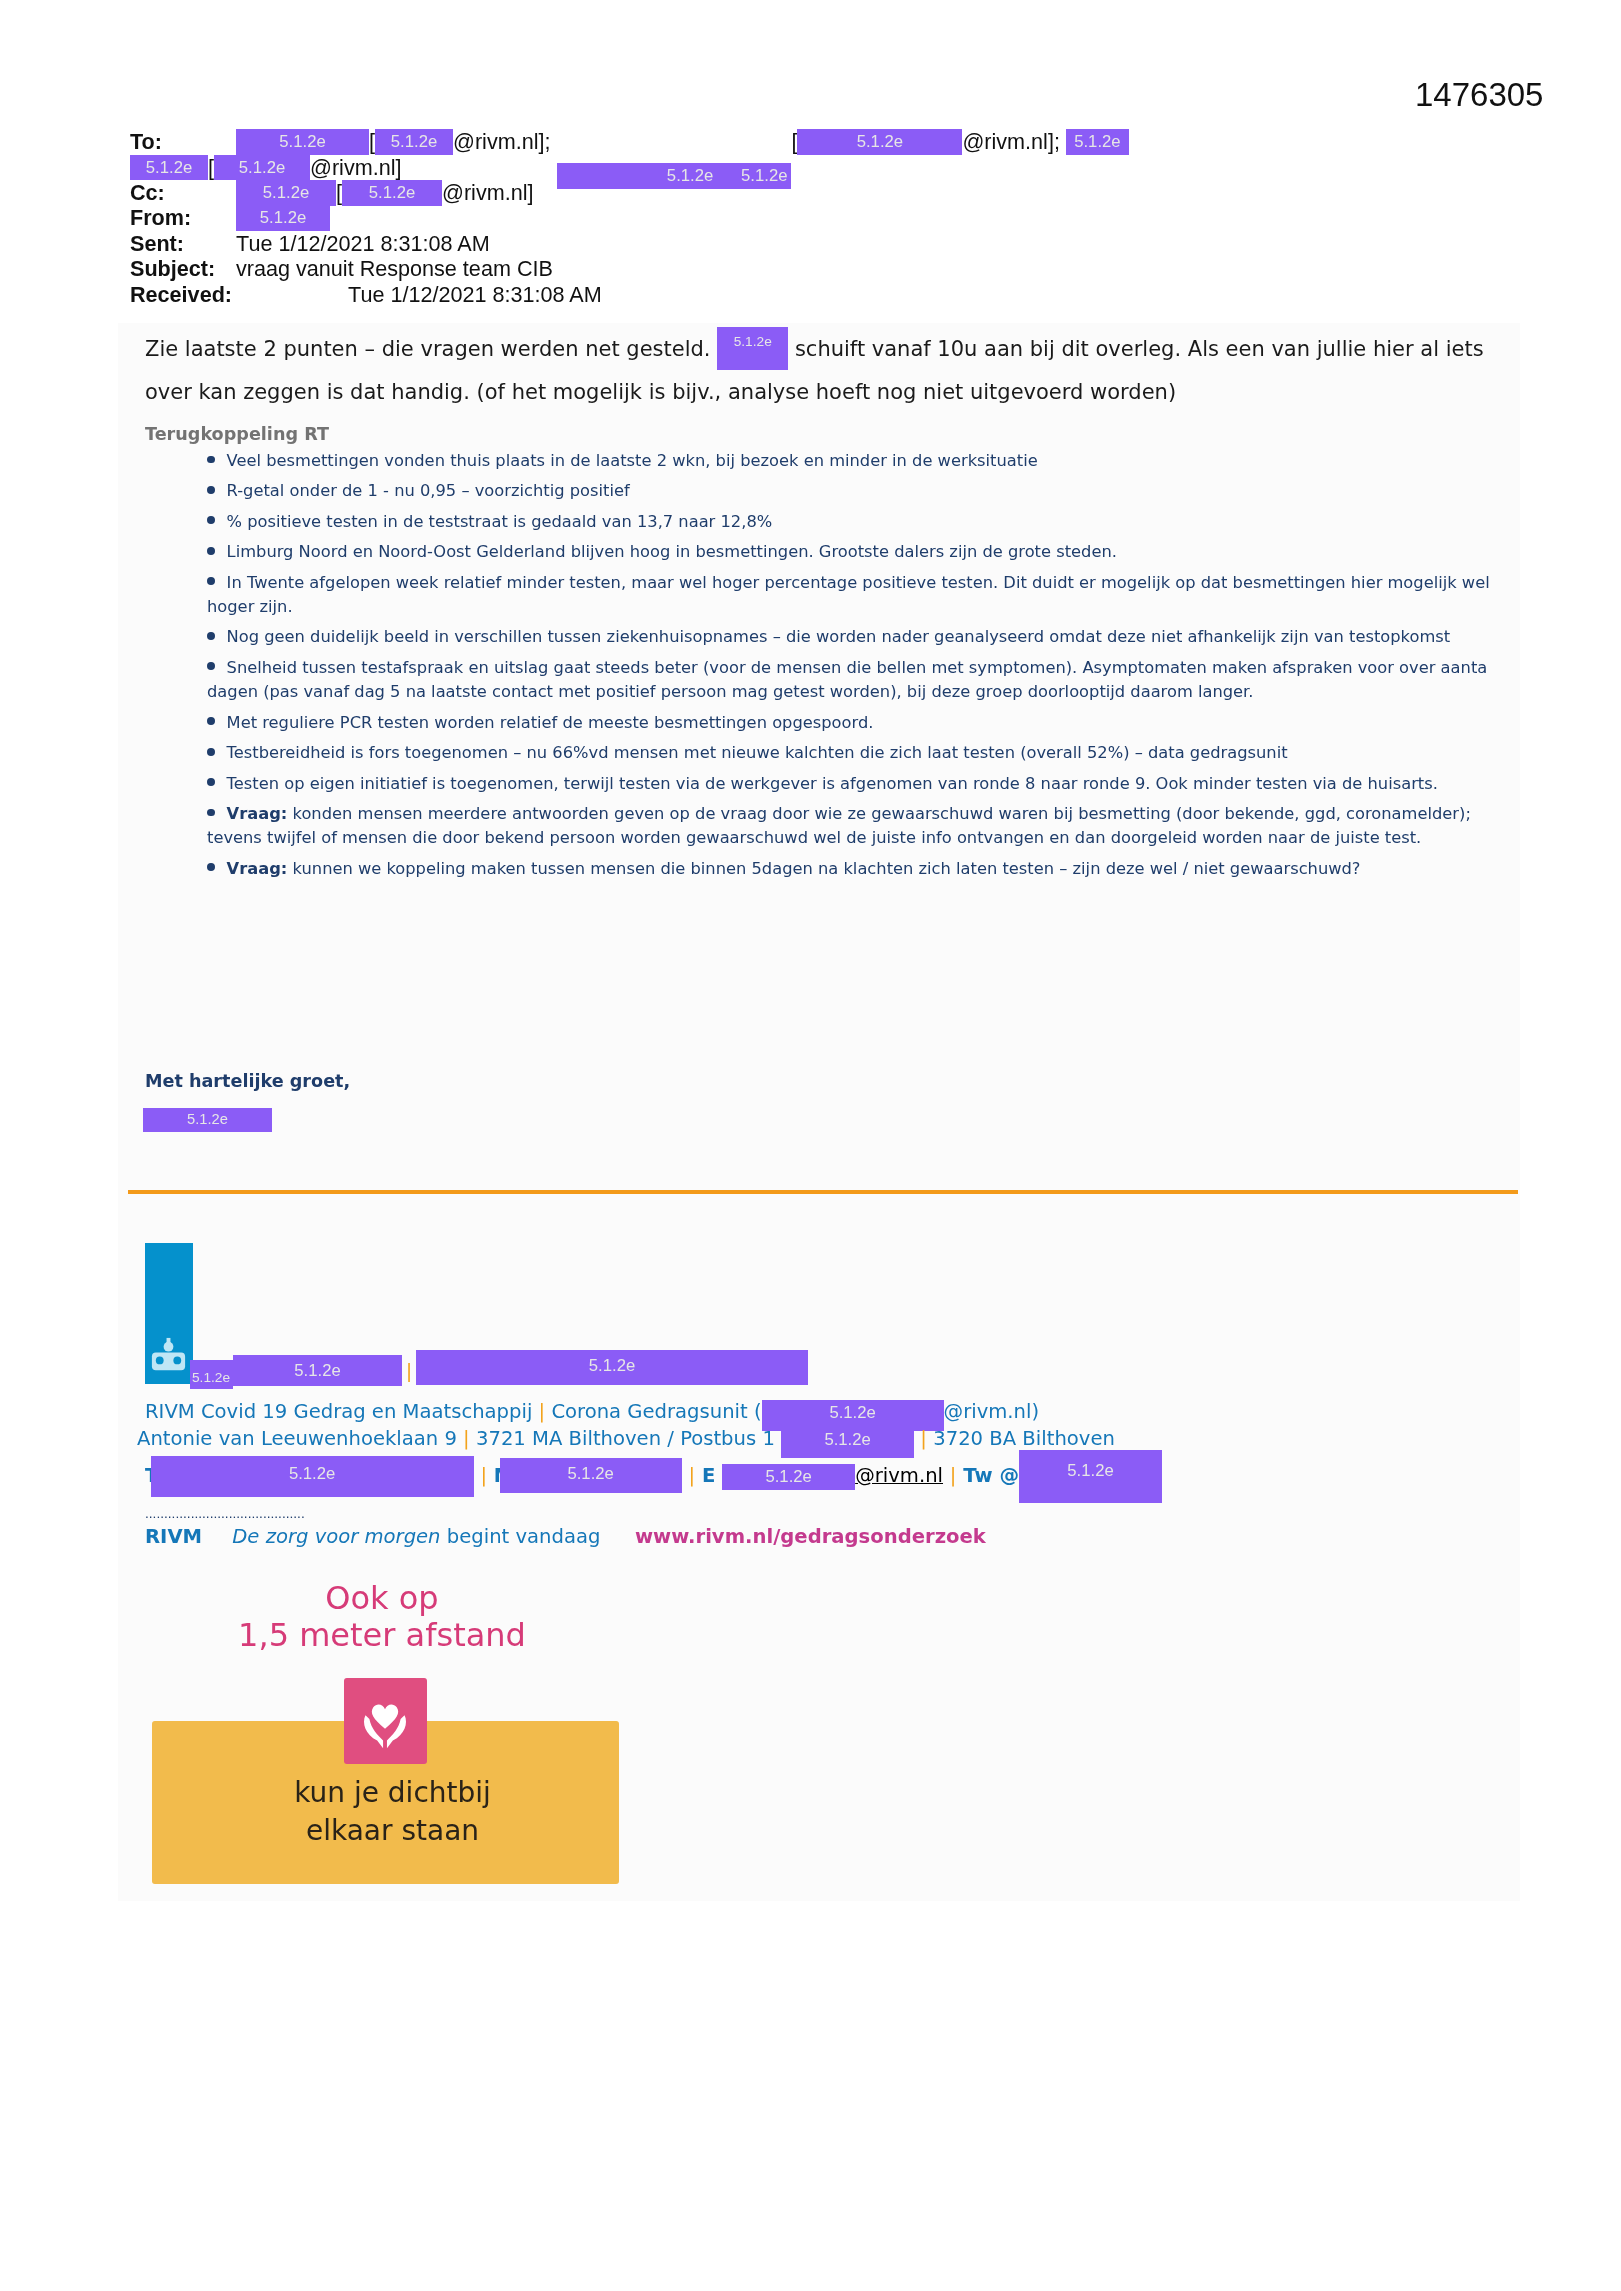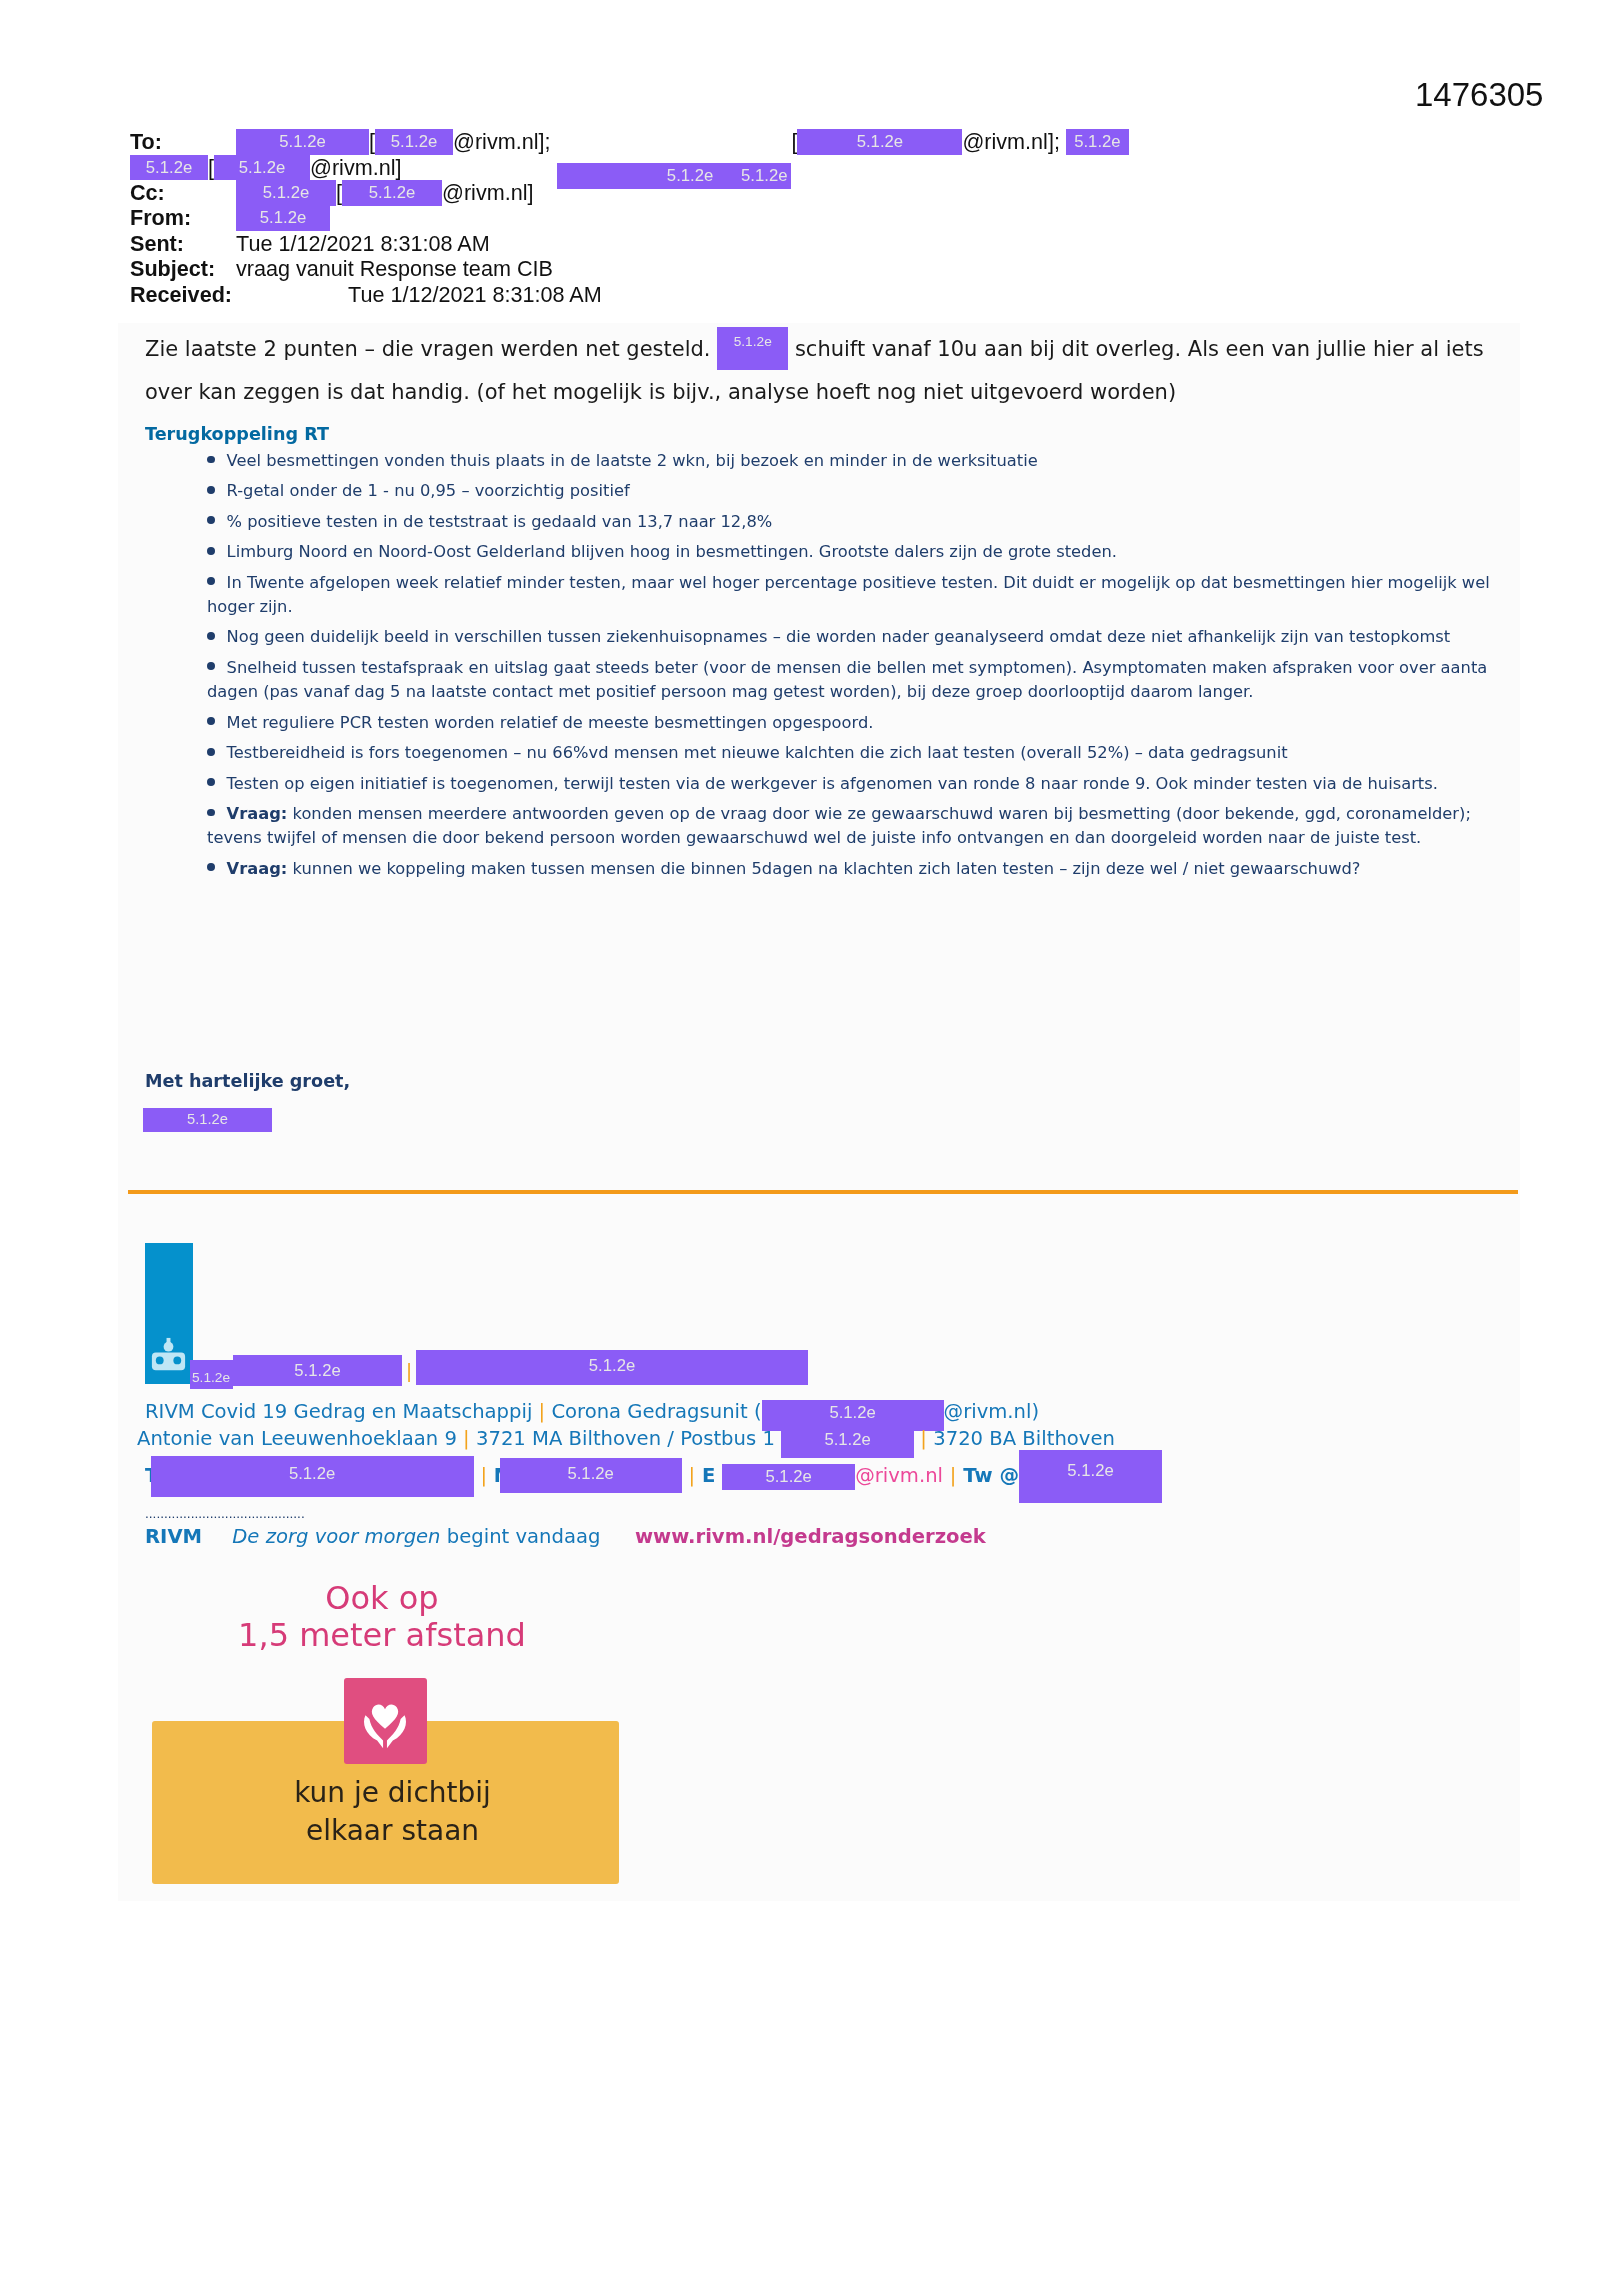--- a/index.html
+++ b/index.html
@@ -17,21 +17,21 @@
   .red { display: inline-block; background: #8b5cf6; color: #e6e6e6; text-align: center;
          font-family: "Liberation Sans", sans-serif; font-size: 16.7px; vertical-align: top; }
 
   
   .panel { left: 118px; top: 323px; width: 1402px; height: 1578px; background: #fbfbfb; }
   .intro { left: 145px; top: 335px; width: 1353px; font-family: "DejaVu Sans", sans-serif;
            font-size: 21px; line-height: 29px; color: #1a1a1a; }
   .intro .red { font-size: 13.7px; height: 43px; line-height: 29px; width: 71px; position: relative; top: -7.8px; }
 
   .sec-title { left: 145px; top: 424px; font-family: "DejaVu Sans", sans-serif; font-weight: bold;
-               font-size: 17.6px; color: #0369a1; text-align: right; }
+               font-size: 17.6px; color: #737373; text-align: right; }
   .bullets { left: 145px; top: 449px; width: 1358px; font-family: "DejaVu Sans", sans-serif;
              font-size: 16.3px; line-height: 24.5px; color: #1f3d6b; }
   .bullet { margin: 0 0 5.9px 0; text-indent: 0; }
   .bullet.indented { padding-left: 62px; }
   .bullet .dot { display: inline-block; width: 7.8px; height: 7.8px; border-radius: 50%;
                  background: #1f3d6b; margin-right: 11.8px; vertical-align: middle; position: relative; top: -2px; }
   .bullet b { color: #1f3d6b; }
 
   .greet { left: 145px; top: 1071px; font-family: "DejaVu Sans", sans-serif; font-weight: bold;
            font-size: 17.6px; color: #1f3d6b; }
@@ -173,21 +173,21 @@
   <span class="sep">|</span>
   <span>3720 BA Bilthoven</span>
 </div>
 
 <div class="abs sig-line sig-bold" style="left:145px;top:1464px;">
   <span>T</span><span class="red" style="width:323px;height:41px;line-height:35px;font-weight:normal;margin-left:-7.8px;position:relative;top:-7.8px;">5.1.2e</span>
   <span class="sep" style="font-weight:normal;">|</span>
   <span>M</span><span class="red" style="width:182px;height:35px;line-height:31px;font-weight:normal;margin-left:-13.7px;position:relative;top:-5.9px;">5.1.2e</span>
   <span class="sep" style="font-weight:normal;">|</span>
   <span>E</span>
-  <span class="red" style="width:133px;height:25.5px;line-height:25.5px;font-weight:normal;">5.1.2e</span><a style="color:#ec4899;font-weight:normal;">@rivm.nl</a>
+  <span class="red" style="width:133px;height:25.5px;line-height:25.5px;font-weight:normal;">5.1.2e</span><a style="color:#000000;font-weight:normal;text-decoration:underline;">@rivm.nl</a>
   <span class="sep" style="font-weight:normal;">|</span>
   <span>Tw @</span><span class="red" style="width:143px;height:53px;line-height:41px;font-weight:normal;position:relative;top:-13.7px;">5.1.2e</span>
 </div>
 
 <div class="abs dots">..........................................</div>
 
 <div class="abs tagline">
   <span class="rivm">RIVM</span>
   <i>De zorg voor morgen</i>
   <span>begint vandaag</span>

